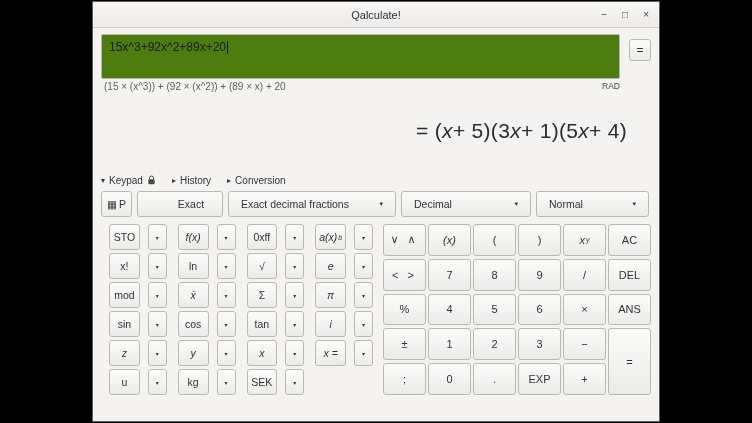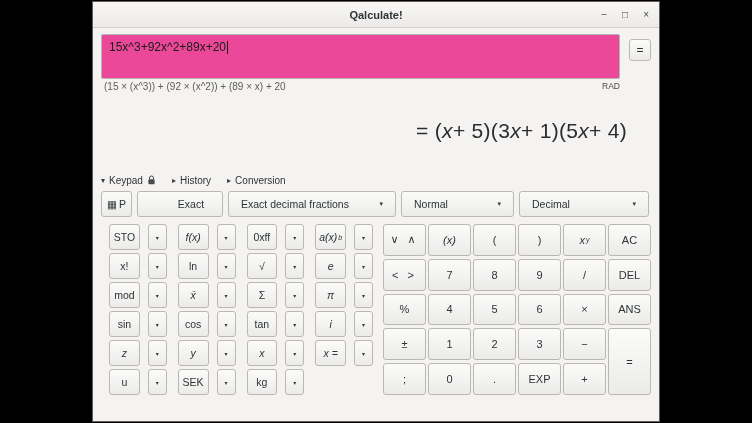--- a/index.html
+++ b/index.html
@@ -2,30 +2,30 @@
 <html><head>
 <meta charset="utf-8">
 <style>
   html,body{margin:0;padding:0;width:752px;height:423px;background:#000;overflow:hidden;
     font-family:"Liberation Sans",sans-serif;}
   .window{position:absolute;left:92px;top:1px;width:568px;height:421px;background:#f4f3f1;
     border:1px solid #5f5b57;box-sizing:border-box;color:#2e3436;}
   
   .titlebar{position:relative;height:25px;background:linear-gradient(#f8f7f6,#eceae8);
     border-bottom:1px solid #d3cfca;display:flex;align-items:center;justify-content:center;}
-  .title{font-size:11px;font-weight:bold;color:#2e3436;}
+  .title{font-size:11px;font-weight:normal;color:#2e3436;}
   .winctl{position:absolute;right:10px;top:0;height:100%;display:flex;align-items:center;gap:15px;}
   .winctl span{font-size:10px;color:#44484a;cursor:default;line-height:1;}
   
   .menubar{height:21px;display:flex;align-items:center;padding-left:4px;}
   .menubar .mitem{font-size:11px;padding:2px 7px;color:#2e3436;}
   
   .content{padding:0 8px;}
   .exprrow{margin-top:6px;display:flex;align-items:flex-start;}
-  .entry{width:522px;height:45px;background:#ec4899;border:1px solid #b9b4ae;border-radius:2px;
+  .entry{width:522px;height:45px;background:#4d7c0f;border:1px solid #b9b4ae;border-radius:2px;
     box-sizing:border-box;padding:5px 7px;font-size:12px;color:#1a1a1a;}
   .caret{display:inline-block;width:1px;height:13px;background:#111;margin-left:1px;vertical-align:text-bottom;}
   .btn{display:flex;align-items:center;justify-content:center;
     background:linear-gradient(#fbfbfa,#ebebe9);border:1px solid #bcb7b1;border-radius:3px;
     color:#2e3436;font-size:10.5px;box-sizing:border-box;padding:0;font-family:inherit;}
   .eqsmall{width:22px;height:22px;margin-left:9px;margin-top:5px;font-size:12px;}
   .statusrow{width:522px;display:flex;justify-content:space-between;margin-top:2px;
     padding:0 3px;box-sizing:border-box;}
   .parsed{font-size:10px;color:#5d5d5b;}
   .angle{font-size:8.5px;color:#4a4a48;}
@@ -119,26 +119,26 @@
     <div class="toolbar">
       <button class="btn tbtn progbtn">
         <span>▦</span>
         <span>P</span>
       </button>
       <button class="btn tbtn exactbtn">Exact</button>
       <div class="btn tbtn combo c1">
         <span>Exact decimal fractions</span>
         <span class="carr">▾</span>
       </div>
+      <div class="btn tbtn combo c3">
+        <span>Decimal</span>
+        <span class="carr">▾</span>
+      </div>
       <div class="btn tbtn combo c2">
         <span>Normal</span>
-        <span class="carr">▾</span>
-      </div>
-      <div class="btn tbtn combo c3">
-        <span>Decimal</span>
         <span class="carr">▾</span>
       </div>
     </div>
 
     <div class="keypad">
 
       <div class="kpleft">
         <div class="pcell">
             <button class="btn lmain">STO</button>
             <button class="btn larr">▾</button>
@@ -225,25 +225,25 @@
         <div class="pcell">
             <button class="btn lmain it">x =</button>
             <button class="btn larr">▾</button>
           </div>
 
         <div class="pcell">
             <button class="btn lmain">u</button>
             <button class="btn larr">▾</button>
           </div>
         <div class="pcell">
+            <button class="btn lmain">kg</button>
+            <button class="btn larr">▾</button>
+          </div>
+        <div class="pcell">
             <button class="btn lmain">SEK</button>
-            <button class="btn larr">▾</button>
-          </div>
-        <div class="pcell">
-            <button class="btn lmain">kg</button>
             <button class="btn larr">▾</button>
           </div>
       </div>
 
       <div class="kpright">
         <button class="btn navbtn">∨ ∧</button>
         <button class="btn it">(x)</button>
         <button class="btn">(</button>
         <button class="btn">)</button>
         <button class="btn it">

